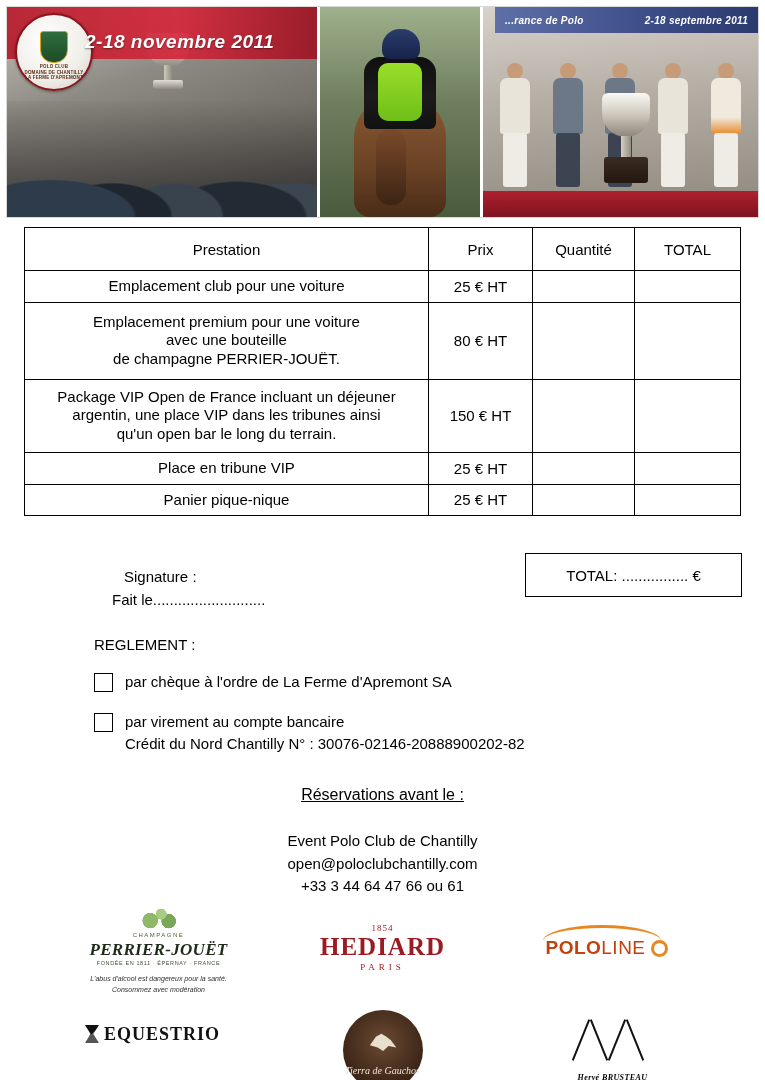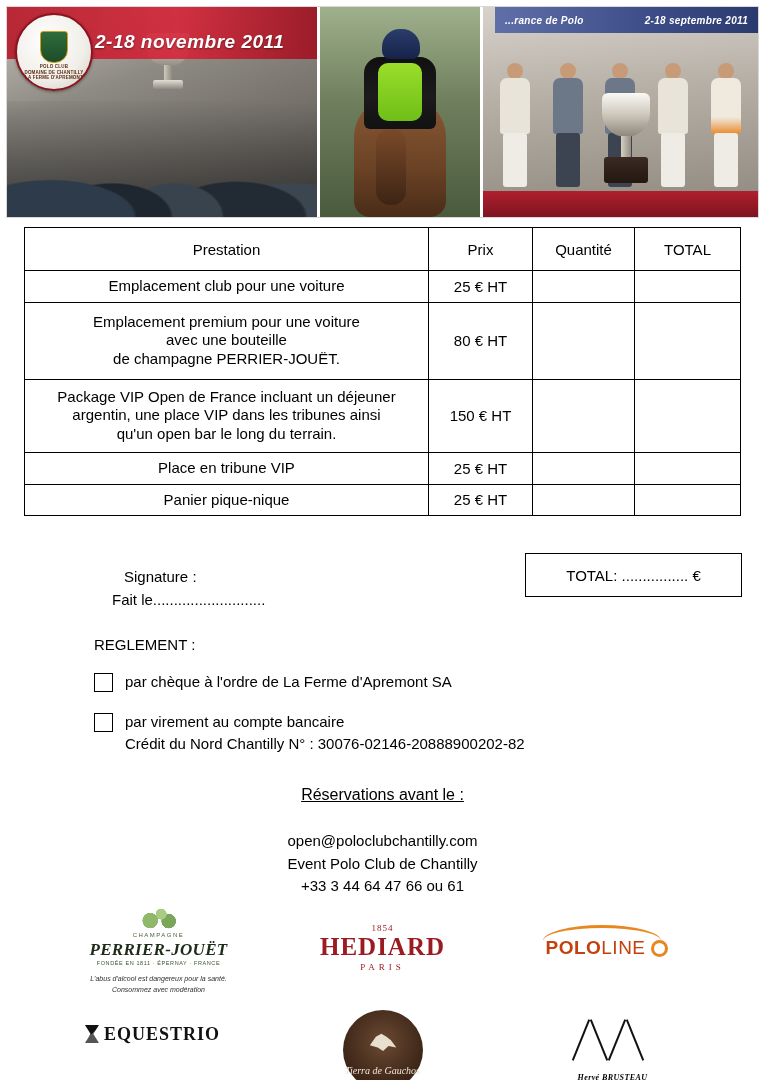--- a/index.html
+++ b/index.html
@@ -42,21 +42,21 @@
   .p1-banner {
     position: absolute;
     left: 0; right: 0; top: 0;
     height: 52px;
     background: linear-gradient(90deg,#b71b2b 0%, #d4273a 55%, #9d1423 100%);
     opacity: .92;
   }
   .p1-banner-text {
     position: absolute;
     top: 24px;
-    left: 88px;
+    left: 78px;
     color: #fff;
     font-size: 19px;
     font-style: italic;
     font-weight: bold;
     letter-spacing: .5px;
     text-shadow: 0 1px 2px rgba(0,0,0,.45);
     white-space: nowrap;
   }
   .p1-logo {
     position: absolute;
@@ -668,22 +668,22 @@
     <div class="checkbox"></div>
     <div class="check-text">
       <div> par virement au compte bancaire</div>
       <div>Crédit du Nord Chantilly N° : 30076-02146-20888900202-82</div>
     </div>
   </div>
 </div>
 
 <div class="reserv-title">Réservations avant le :</div>
 <div class="contact">
+  <div>Event Polo Club de Chantilly</div>
   <div>open@poloclubchantilly.com</div>
-  <div>Event Polo Club de Chantilly</div>
   <div>+33 3 44 64 47 66 ou 61</div>
 </div>
 
 <div class="sponsors-row1">
 
   <div class="logo-block">
     <div class="pj-leaf"></div>
     <div class="pj-top">CHAMPAGNE</div>
     <div class="pj-name">PERRIER-JOUËT</div>
     <div class="pj-sub">FONDÉE EN 1811 · ÉPERNAY · FRANCE</div>

